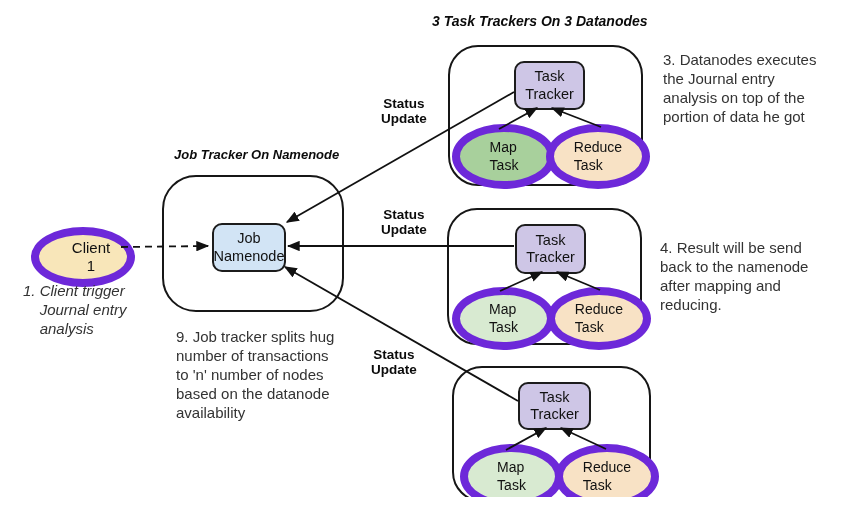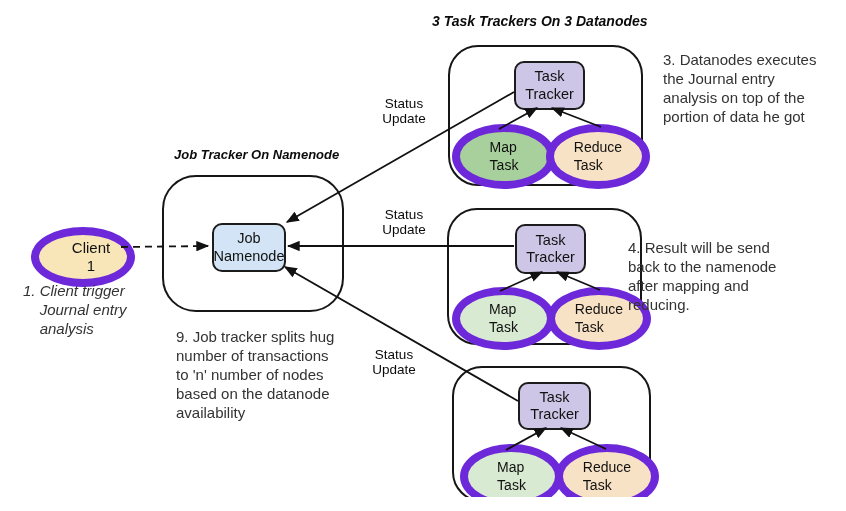--- a/index.html
+++ b/index.html
@@ -29,21 +29,21 @@
   .client{background:#F8E6B9;font-size:15px;}
   .client .lbl{text-align:center;margin-left:16px;}
   .map-dark{background:#A8D09C;}
   .map-light{background:#D8EAD1;}
   .reduce{background:#F8E2C5;}
   
   .sect-title{
     position:absolute;font-weight:bold;font-style:italic;z-index:4;white-space:pre;color:#0b0b0b;
   }
   .status{
-    position:absolute;font-weight:normal;font-size:13.5px;line-height:15px;z-index:4;
+    position:absolute;font-weight:bold;font-size:13.5px;line-height:15px;z-index:4;
     text-align:center;white-space:pre;color:#0b0b0b;width:60px;
   }
   .note{
     position:absolute;font-size:15px;line-height:19px;z-index:4;white-space:pre;color:#333;
   }
   #arrows{position:absolute;left:0;top:0;z-index:5;pointer-events:none;}
 </style>
 </head>
 <body>
 
@@ -119,21 +119,21 @@
     analysis</div>
   <div class="note" style="left:176px;top:327px;">9. Job tracker splits hug
 number of transactions
 to 'n' number of nodes
 based on the datanode
 availability</div>
   <div class="note" style="left:663px;top:50px;">3. Datanodes executes
 the Journal entry
 analysis on top of the
 portion of data he got</div>
-  <div class="note" style="left:628px;top:238px;">4. Result will be send
+  <div class="note" style="left:660px;top:238px;">4. Result will be send
 back to the namenode
 after mapping and
 reducing.</div>
 
   <svg id="arrows" width="846" height="511" viewBox="0 0 846 511">
     <defs>
       <marker id="ah" viewBox="0 0 10 8" refX="9" refY="4" markerWidth="13" markerHeight="10.5" markerUnits="userSpaceOnUse" orient="auto">
         <path d="M0,0 L10,4 L0,8 Z" fill="#111"></path>
       </marker>
     </defs>

